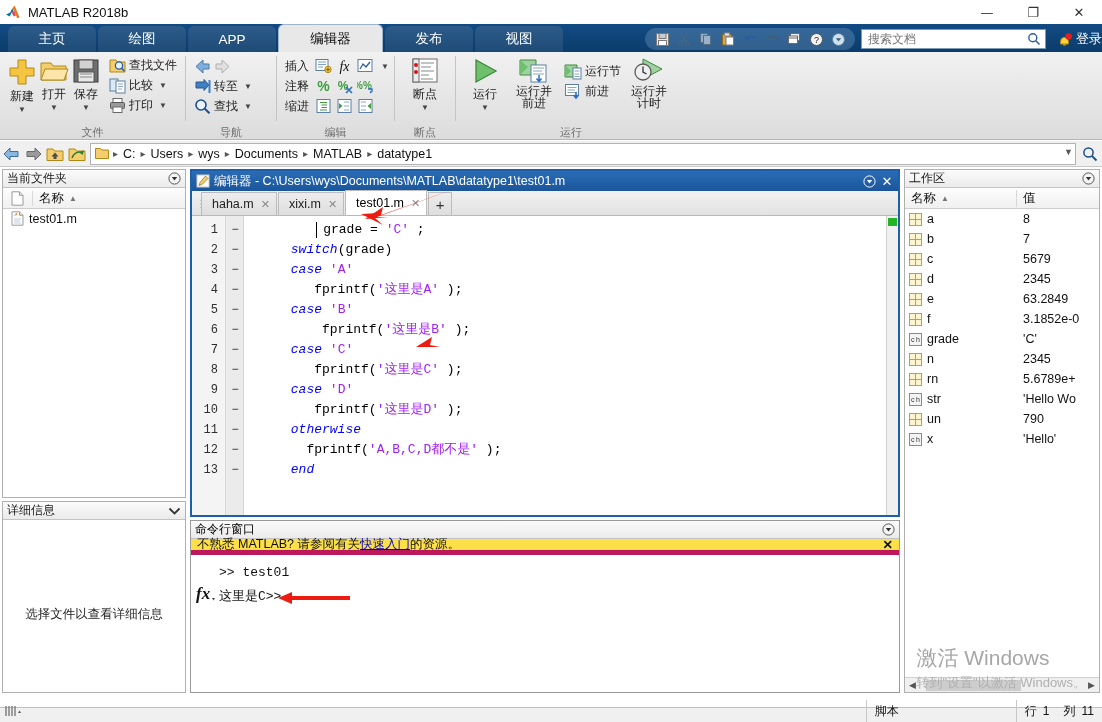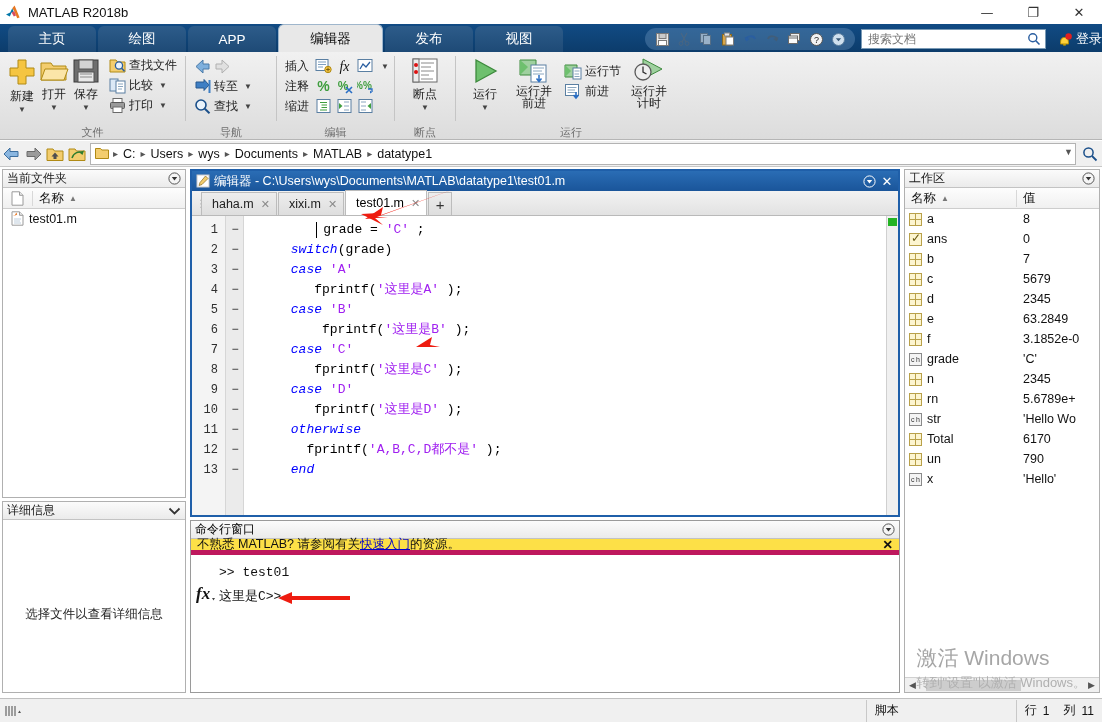--- a/index.html
+++ b/index.html
@@ -218,22 +218,22 @@
   .gicon::after { content:""; position:absolute; top:5px; left:0; width:11px; height:1px; background:#b9a14a; }
   .cicon { width:13px; height:13px; border:1px solid #8a8a8a; background:#f4f4f4; position:relative; flex:none;
            font-size:7px; color:#333; font-family:"Liberation Sans",sans-serif; }
   .cicon .a { position:absolute; left:1px; top:2px; }
   .cicon .b { position:absolute; right:1px; top:2px; }
   .chkicon { width:13px; height:13px; border:1px solid #b9a14a; background:#fdf5d0; position:relative; flex:none;}
   .chkicon::before { content:"✓"; position:absolute; left:1px; top:-3px; font-size:12px; color:#6b5b12; }
 
   
   .statusbar {
-    position:absolute; left:0; bottom:0; width:1102px; height:24px;
-    background:#f0f0f0; border-top:1px solid #c0c0c0; display:flex; align-items:center;
+    position:absolute; left:0; bottom:0; width:1102px; height:15px;
+    background:#f0f0f0; border-top:1px solid #c0c0c0; display:flex; align-items:flex-end;
   }
   .sb-grip { width:30px; height:22px; display:flex; align-items:center; padding-left:4px; }
   .sb-flex { flex:1; }
   .sb-cell { height:22px; border-left:1px solid #c8c8c8; display:flex; align-items:center;
              padding:0 8px; font-size:12px; color:#111; }
   .sb-script { width:150px; }
 
   
   .watermark {
     position:absolute; right:16px; bottom:30px; text-align:left; pointer-events:none;
@@ -868,27 +868,20 @@
     <div id="ws-rows">
         <div class="wsrow">
           <div class="n">
             <span class="gicon"></span>
             <span class="t">a</span>
           </div>
           <div class="v">8</div>
         </div>
         <div class="wsrow">
           <div class="n">
-            <span class="chkicon"></span>
-            <span class="t">ans</span>
-          </div>
-          <div class="v">0</div>
-        </div>
-        <div class="wsrow">
-          <div class="n">
             <span class="gicon"></span>
             <span class="t">b</span>
           </div>
           <div class="v">7</div>
         </div>
         <div class="wsrow">
           <div class="n">
             <span class="gicon"></span>
             <span class="t">c</span>
           </div>
@@ -941,27 +934,20 @@
         </div>
         <div class="wsrow">
           <div class="n">
             <span class="cicon">
               <span class="a">c</span>
               <span class="b">h</span>
             </span>
             <span class="t">str</span>
           </div>
           <div class="v">'Hello Wo</div>
-        </div>
-        <div class="wsrow">
-          <div class="n">
-            <span class="gicon"></span>
-            <span class="t">Total</span>
-          </div>
-          <div class="v">6170</div>
         </div>
         <div class="wsrow">
           <div class="n">
             <span class="gicon"></span>
             <span class="t">un</span>
           </div>
           <div class="v">790</div>
         </div>
         <div class="wsrow">
           <div class="n">

